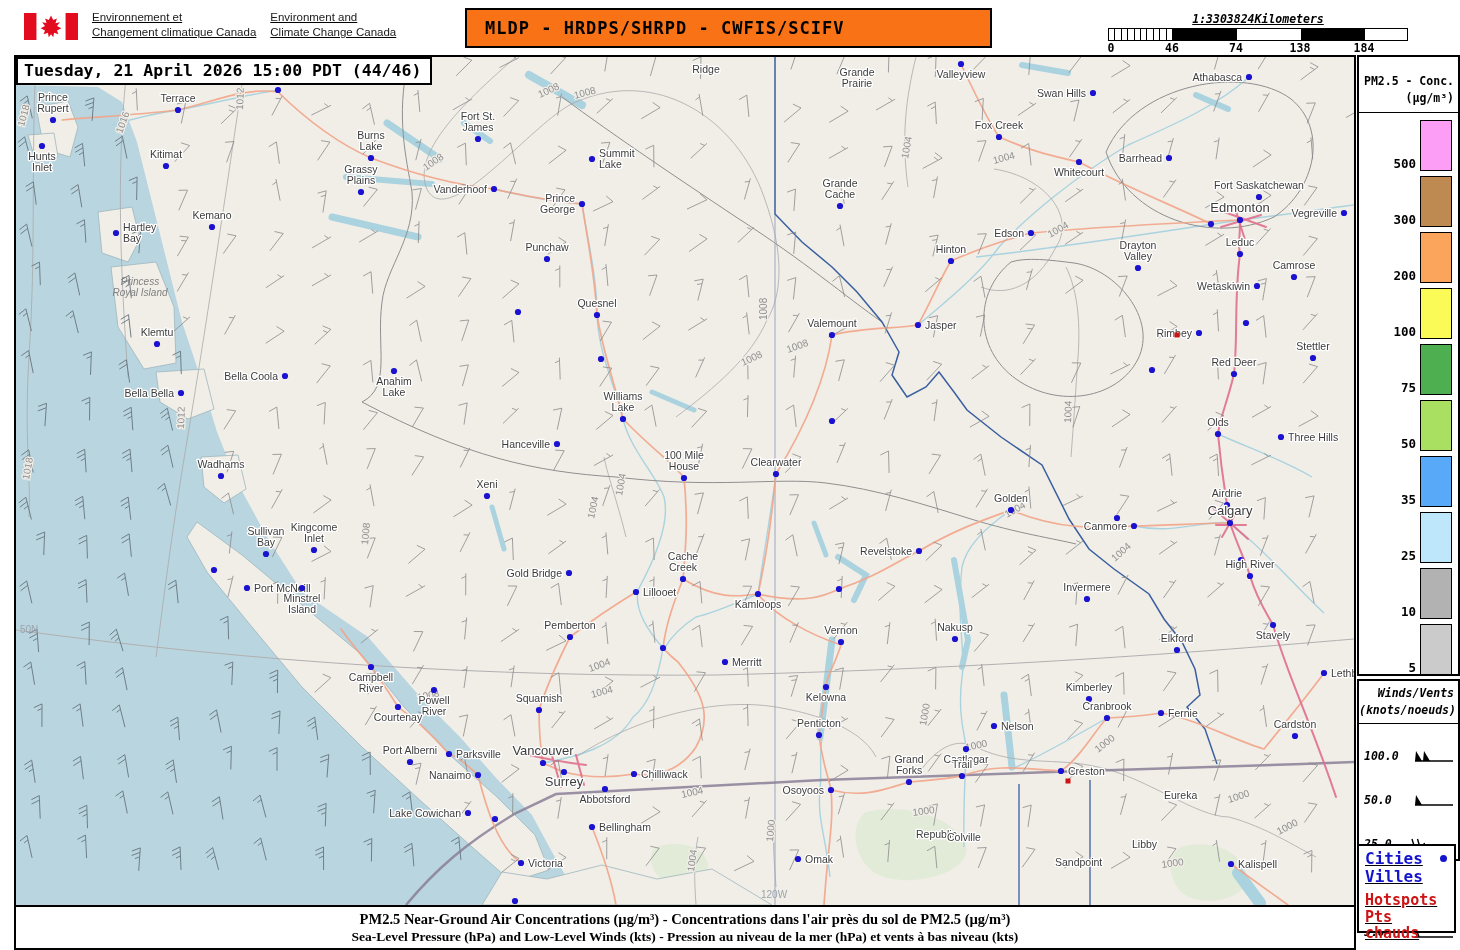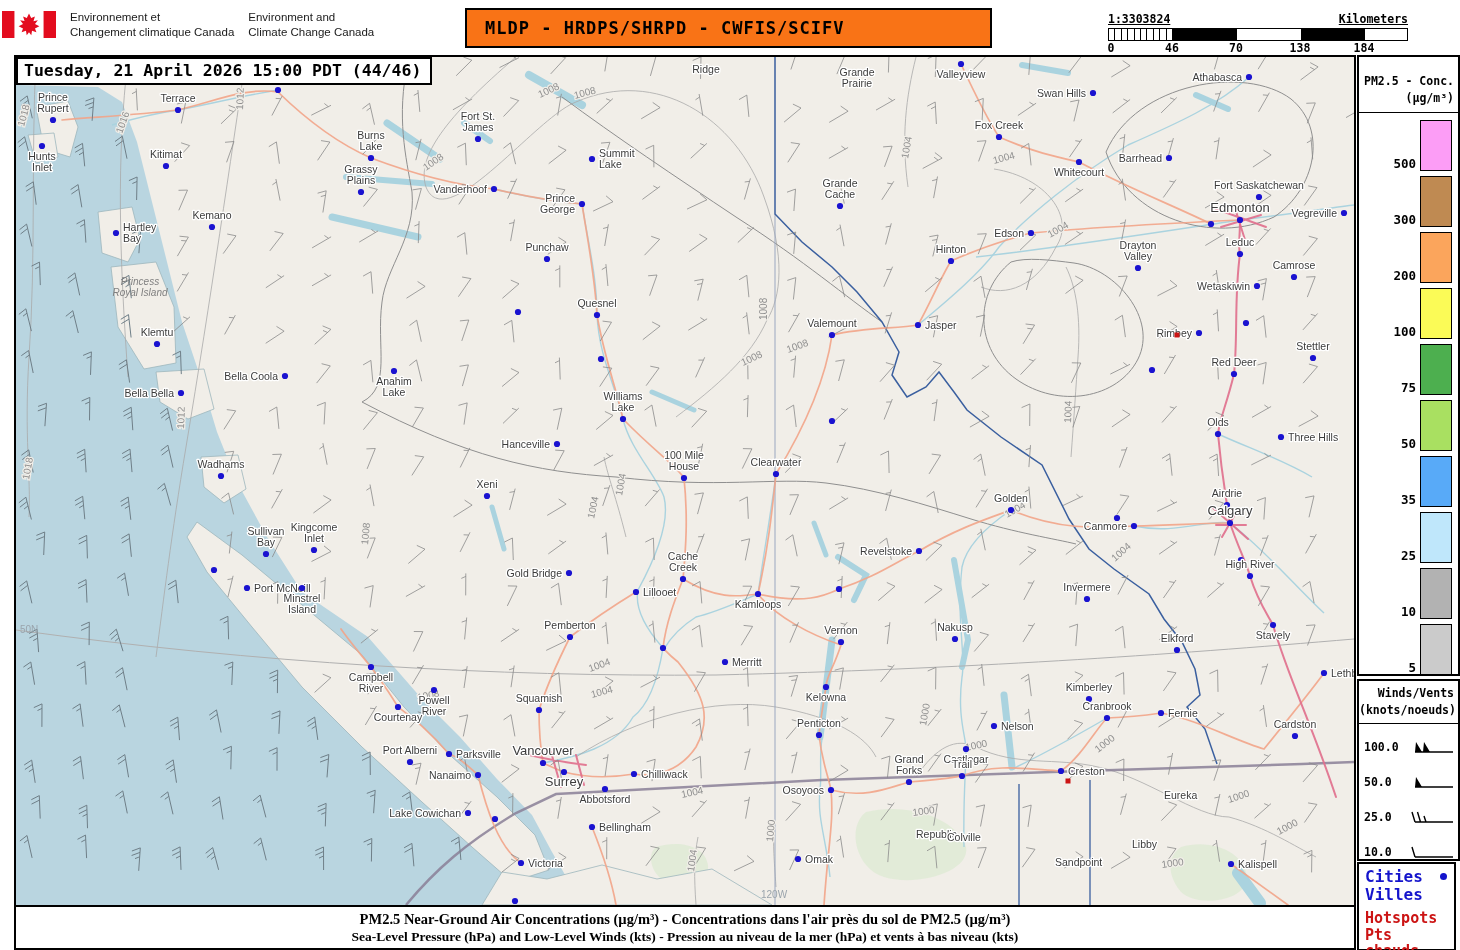--- a/index.html
+++ b/index.html
@@ -1,46 +1,46 @@
 <!DOCTYPE html>
 <html><head>
 <meta charset="utf-8">
 <style>
   html,body{margin:0;padding:0;background:#fff;}
   #page{position:relative;width:1460px;height:950px;background:#ffffff;overflow:hidden;
         font-family:"DejaVu Sans Mono","Liberation Mono",monospace;}
   
-  #logo{position:absolute;left:2px;top:10px;display:flex;align-items:center;}
+  #logo{position:absolute;left:24px;top:10px;display:flex;align-items:flex-end;text-decoration:underline;}
   #logo .txt{font-family:"Liberation Sans",sans-serif;font-size:11.5px;color:#1a1a1a;line-height:1.3;margin-left:14px;white-space:pre-line;}
   #title-box{position:absolute;left:465px;top:8px;width:505px;height:36px;border:2px solid #000;background:#f97316;
              display:flex;align-items:center;padding-left:18px;font-weight:bold;font-size:17px;letter-spacing:1px;}
   #scalebar{position:absolute;left:1108px;top:12px;width:300px;}
-  #scalebar .row1{display:flex;justify-content:space-between;font-weight:bold;font-size:11.5px;text-decoration:underline;}
+  #scalebar .row1{display:flex;justify-content:center;font-weight:bold;font-size:11.5px;text-decoration:underline;font-style:italic;}
   #scalebar .bar{position:relative;height:11px;border:1px solid #000;margin-top:2px;display:flex;}
   #scalebar .seg{height:100%;}
   #scalebar .hatch{background:repeating-linear-gradient(90deg,#fff 0 5.4px,#000 5.4px 6.4px);}
   #scalebar .ticks{position:relative;height:14px;font-weight:bold;font-size:11.5px;}
   #scalebar .ticks span{position:absolute;transform:translateX(-50%);}
   
   #map-frame{position:absolute;left:14px;top:55px;width:1338px;height:848px;border:2px solid #000;background:#f1eee8;overflow:hidden;}
   #date-box{position:absolute;left:0px;top:0px;border:2px solid #000;background:#fff;z-index:30;
             font-weight:bold;font-size:16.5px;padding:2px 9px 3px 6px;white-space:nowrap;}
   svg text{font-family:"Liberation Sans",sans-serif;}
   
   .side-box{position:absolute;left:1357px;width:99px;background:#fff;border:2px solid #000;}
   #pm25-box{top:55px;height:617px;}
   #pm25-box .hd{font-weight:bold;font-size:11.5px;text-align:right;padding:16px 4px 4px 0;border-bottom:1.5px solid #000;line-height:1.5;}
   .pm-row{position:relative;height:49px;margin:7px 6px 0 0;}
   .pm-row .sw{position:absolute;right:0;top:0;width:30px;height:49px;border:1.5px solid #000;}
   .pm-row .vl{position:absolute;right:36px;bottom:-2px;font-weight:bold;font-size:12.5px;}
-  #winds-box{top:679px;height:178px;}
+  #winds-box{top:679px;height:178px;font-style:italic;}
   #winds-box .hd{font-weight:bold;font-size:11.5px;text-align:right;padding:4px 4px 3px 0;border-bottom:1.5px solid #000;line-height:1.5;}
-  .wind-row{display:flex;align-items:center;justify-content:space-between;padding:0 3px 0 5px;height:24px;margin-top:11px;}
+  .wind-row{display:flex;align-items:center;justify-content:space-between;padding:0 3px 0 5px;height:24px;margin-top:20px;}
   .wind-row .lb{font-weight:bold;font-size:11.5px;}
-  #cities-box{top:862px;height:89px;padding:4px 0 0 6px;box-sizing:border-box;}
+  #cities-box{top:844px;height:89px;padding:4px 0 0 6px;box-sizing:border-box;text-decoration:underline;}
   #cities-box .ln{display:flex;align-items:center;justify-content:space-between;padding-right:7px;
                   font-weight:bold;font-size:16px;line-height:1.12;}
   #cities-box .blue{color:#1414cc;}
   #cities-box .red{color:#cc1414;font-size:15px;gap:37px;}
   #cities-box .dot{width:7px;height:7px;border-radius:50%;background:#1414cc;}
   #cities-box .sq{width:7px;height:7px;background:#cc1414;}
   
   #caption-box{position:absolute;left:14px;top:905px;width:1338px;height:41px;border:2px solid #000;background:#fff;
                display:flex;flex-direction:column;justify-content:center;text-align:center;font-family:Liberation Serif, serif;}
   #caption-box .c1{font-weight:bold;font-size:14.5px;}
@@ -74,21 +74,21 @@
     <div class="bar" id="scale-segments">
         <div class="seg hatch" style="width: 64px;"></div>
         <div class="seg" style="background: rgb(0, 0, 0); width: 64px;"></div>
         <div class="seg" style="background: rgb(255, 255, 255); width: 64px;"></div>
         <div class="seg" style="background: rgb(0, 0, 0); width: 64px;"></div>
         <div class="seg" style="background: rgb(255, 255, 255); width: 40px;"></div>
       </div>
     <div class="ticks" id="scale-ticks">
         <span style="left: 3px;">0</span>
         <span style="left: 64px;">46</span>
-        <span style="left: 128px;">70</span>
+        <span style="left: 128px;">74</span>
         <span style="left: 192px;">138</span>
         <span style="left: 256px;">184</span>
       </div>
   </div>
 
   <div id="map-frame">
     <div id="date-box">Tuesday, 21 April 2026 15:00 PDT (44/46)</div>
     <svg id="map-svg" width="1338" height="848" viewBox="0 0 1338 848">
         <rect x="0" y="0" width="1338" height="848" fill="#f1eee8"></rect>
         <g>

